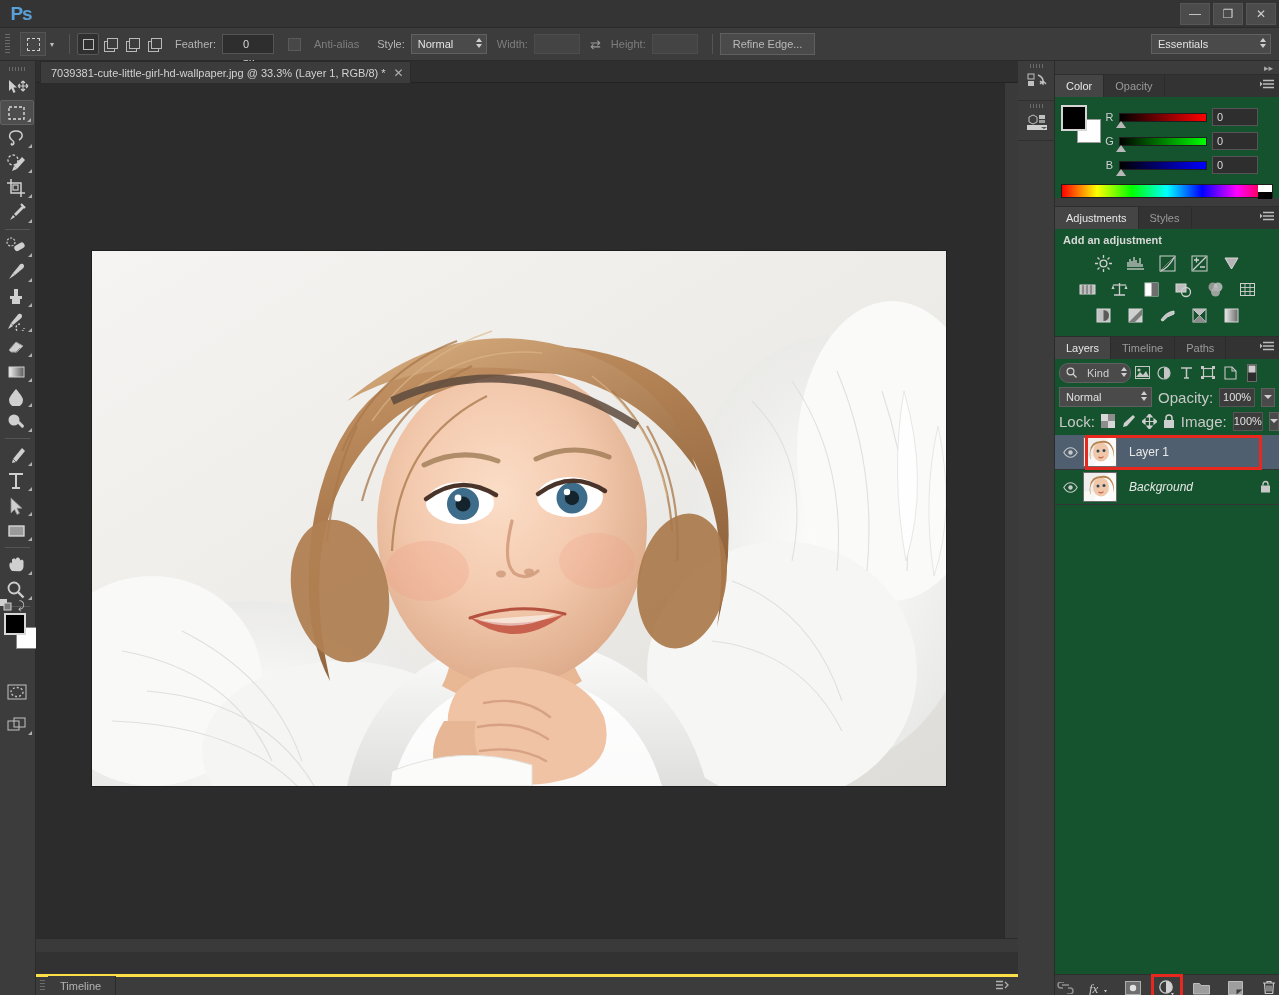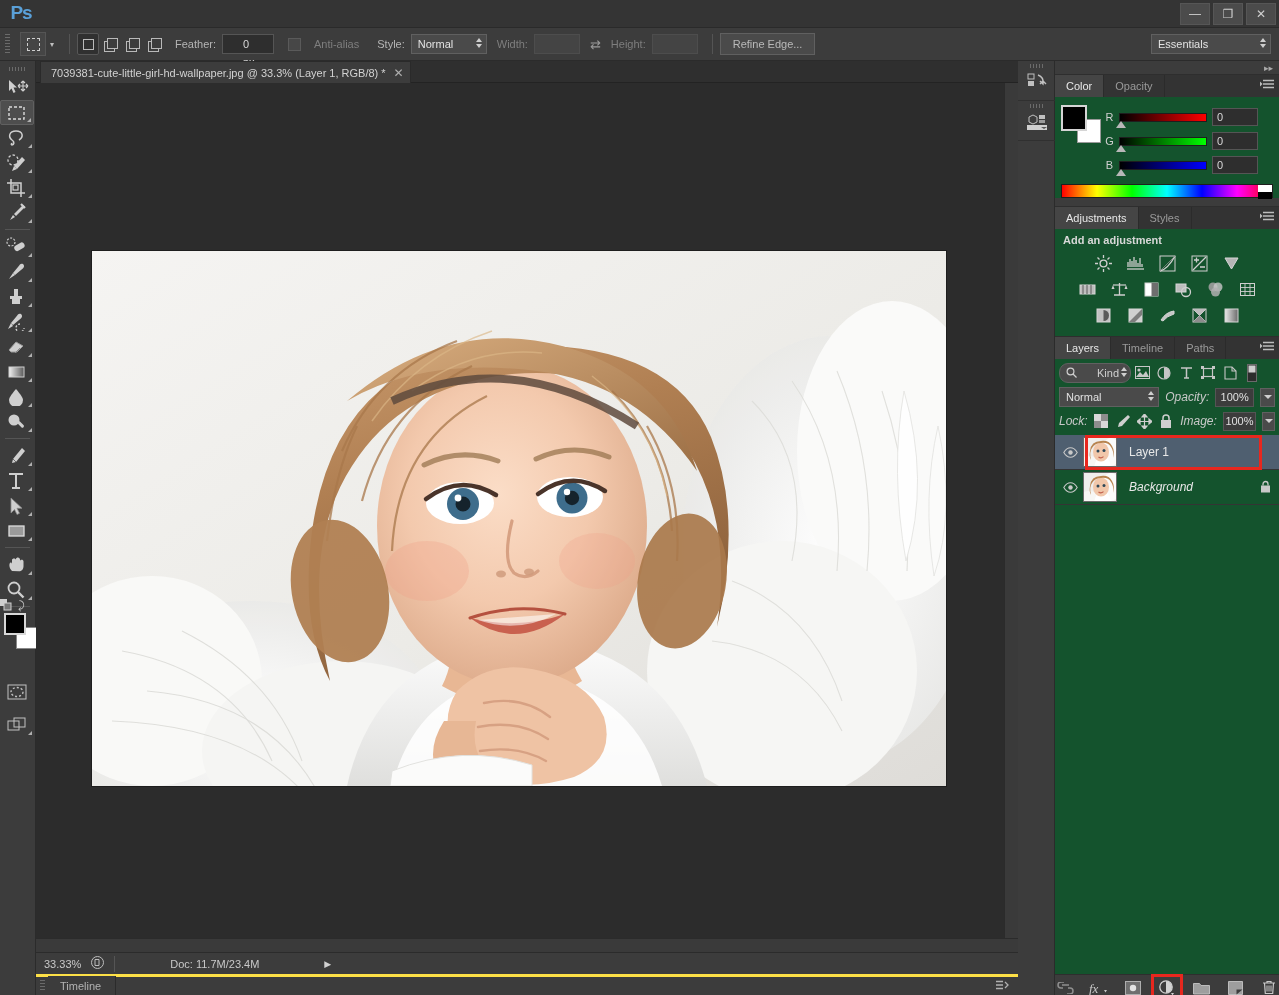--- a/index.html
+++ b/index.html
@@ -11,21 +11,21 @@
     color: #c4c4c4;
     overflow: hidden;
     -webkit-font-smoothing: antialiased;
   }
   #app { position: relative; width: 1279px; height: 995px; }
 
   
   #titlebar {
     position: absolute; left: 0; top: 0; width: 1279px; height: 28px;
     background: #343434;
-    display: flex; align-items: flex-end;
+    display: flex; align-items: center;
     border-bottom: 1px solid #2a2a2a;
   }
   #ps-logo {
     width: 42px; height: 28px; display: flex; align-items: center; justify-content: center;
     color: #5aa0d8; font-size: 19px; font-weight: bold; letter-spacing: -1px;
   }
   .menu-item {
     padding: 0 9px; height: 28px; line-height: 28px; font-size: 12px;
     color: #c9c9c9; cursor: default; white-space: nowrap;
   }
@@ -234,33 +234,33 @@
   
   #adj-title { font-size:11px; font-weight:bold; color:#d8d8d8; padding:5px 0 4px 8px;}
   .adj-row { display:flex; justify-content:center; gap:12px; padding: 3px 0; }
   .adj-icon { width:20px; height:20px; display:flex;align-items:center;justify-content:center;}
 
   
   #layers-filter {
     display:flex; align-items:center; gap:0; height:26px; padding: 3px 4px 2px 4px;
   }
   #kind-select {
-    display:flex; align-items:center; gap:20px; width: 72px; height:20px;
+    display:flex; align-items:center; gap:10px; width: 72px; height:20px;
     background:#4a4a4a;border:1px solid #606060; border-radius:9px;
     padding: 0 4px 0 6px; position:relative; color:#cfcfcf; font-size:11px;
   }
   .filter-ic { width:22px;height:20px;display:flex;align-items:center;justify-content:center;}
   #blend-row, #lock-row {
     display:flex; align-items:center; height:24px; padding: 0 4px; gap:6px;
   }
   #blend-select {
     position:relative; width:108px; height:20px; background:#4a4a4a; border:1px solid #606060;
     color:#e0e0e0; font-size:11px; line-height:18px; padding-left:6px;
   }
-  .sm-label{font-size:12px;color:#c9c9c9;font-style:italic;}
+  .sm-label{font-size:15px;color:#c9c9c9;}
   .pct-input {
     width:42px;height:19px;background:#3c3c3c;border:1px solid #555;color:#e0e0e0;
     font-size:11px;text-align:center;line-height:17px;
   }
   .pct-arrow {
     width:16px;height:19px;background:#4a4a4a;border:1px solid #606060;
     display:flex;align-items:center;justify-content:center;
   }
   .pct-arrow i{width:0;height:0;border-left:4px solid transparent;border-right:4px solid transparent;border-top:4px solid #cfcfcf;}
   .lock-ic{width:20px;height:20px;display:flex;align-items:center;justify-content:center;}
@@ -684,33 +684,20 @@
         </g>
         <path d="M352 470 q-22 34 0 65 l60 0 q-36 -26 -28 -65z" fill="#e7b795"></path>
 
         <path d="M300 520 q70 -28 140 -6 l0 21 l-142 0z" fill="#fbfbfa" stroke="#e2e2df" stroke-width="1"></path>
       </svg>
     </div>
     <div id="canvas-vscroll"></div>
     <div id="canvas-hscroll"></div>
   </div>
 
-  <div id="statusbar">
-    <span>33.33%</span>
-    <span>
-      <svg width="13" height="13" viewBox="0 0 13 13">
-          <circle cx="6.5" cy="6.5" r="6" fill="none" stroke="#bdbdbd"></circle>
-          <path d="M4 3.5h4l0 6h-4z" fill="none" stroke="#bdbdbd" stroke-width="1"></path>
-        </svg>
-    </span>
-    <div id="doc-info">
-      <span>Doc: 11.7M/23.4M</span>
-    </div>
-    <span id="doc-arrow">▶</span>
-  </div>
 
   <div id="timeline-bar">
     <div style="width:12px;display:flex;justify-content:center">
       <div class="grip-dots" style="height:12px"></div>
     </div>
     <div id="timeline-tab">Timeline</div>
     <div id="timeline-menu">
       <svg width="14" height="11" viewBox="0 0 14 11">
           <path d="M0 1.5h7M0 5h7M0 8.5h7" stroke="#b0b0b0" stroke-width="1.3"></path>
           <path d="M9 2l3 3l-3 3" fill="none" stroke="#b0b0b0" stroke-width="1.3"></path>

